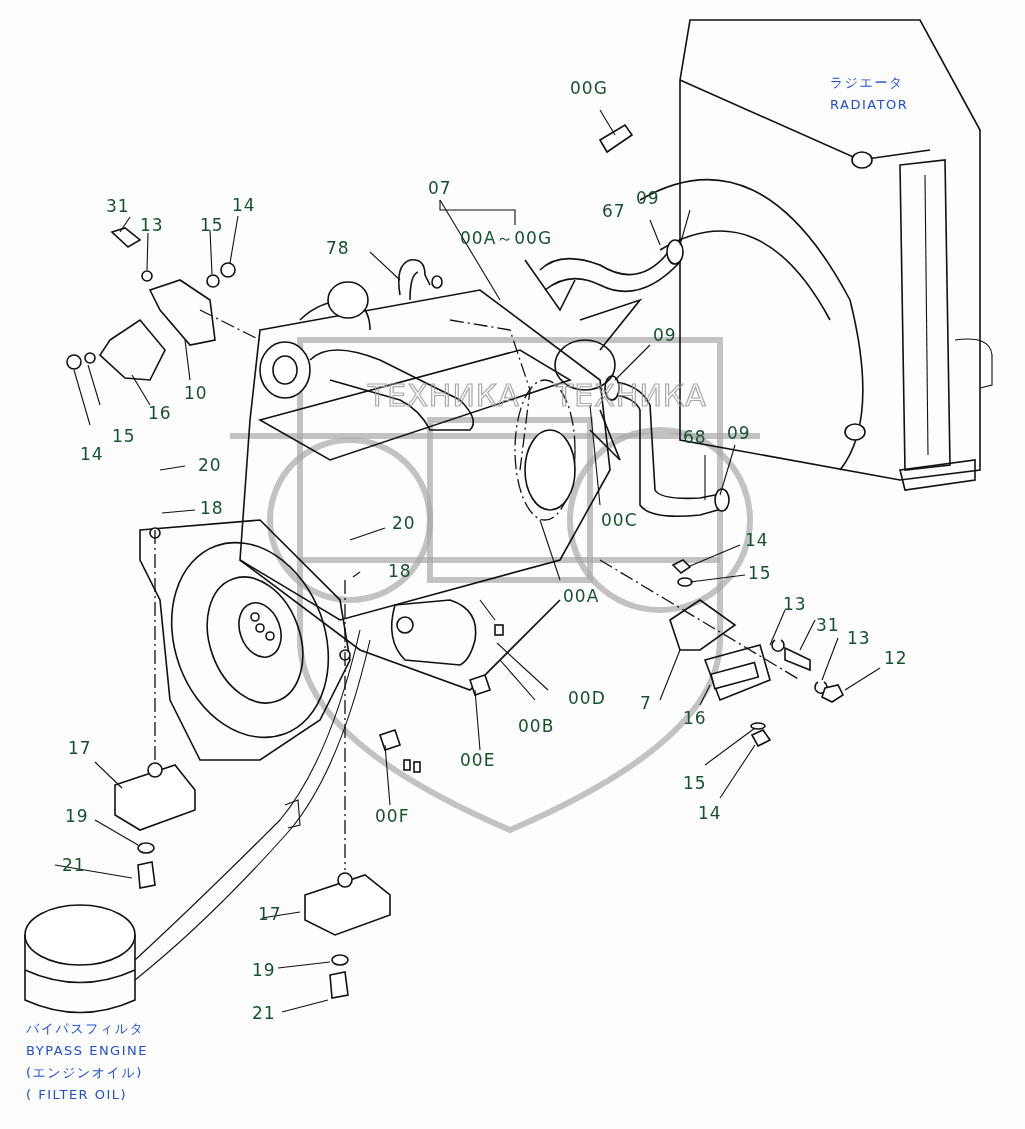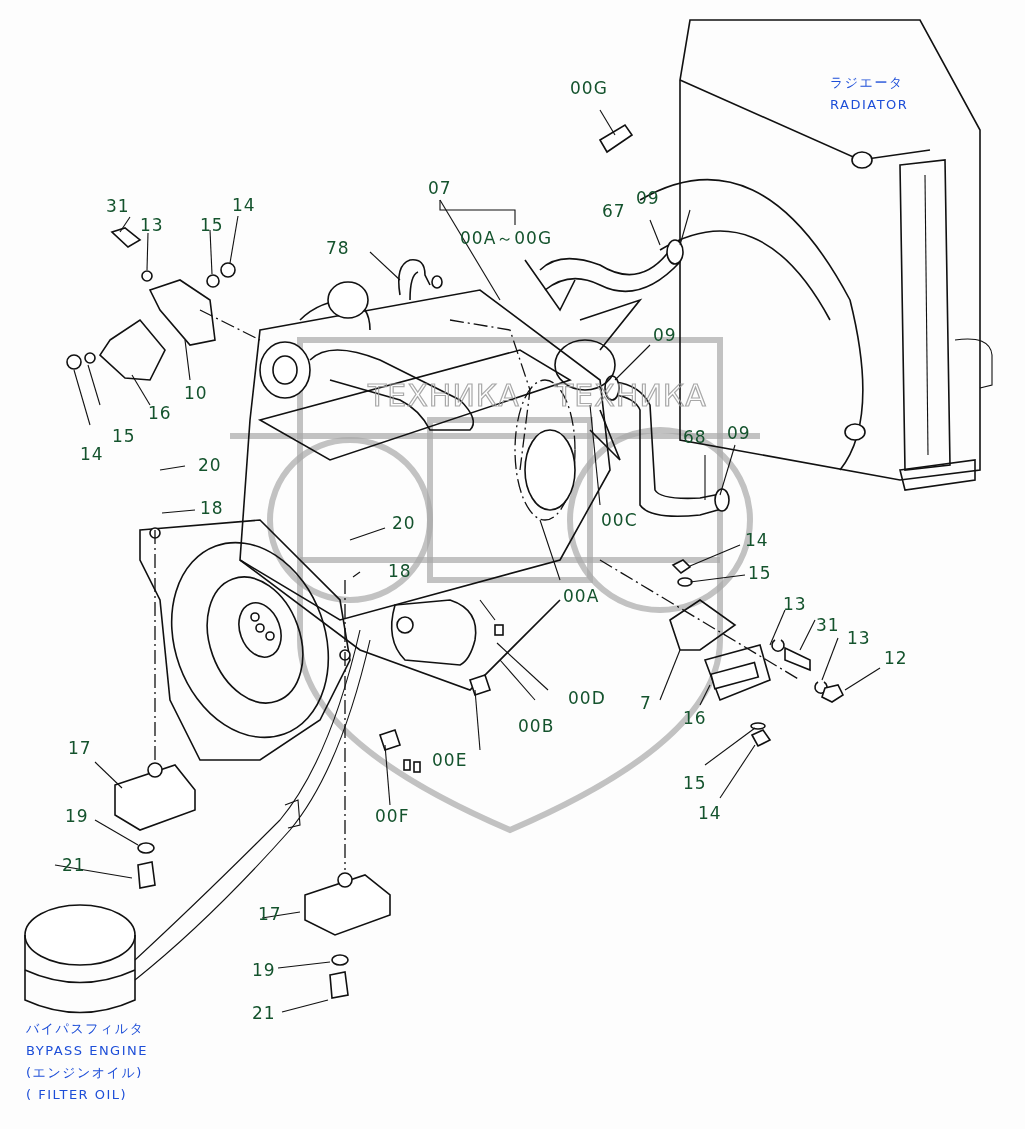--- a/index.html
+++ b/index.html
@@ -215,21 +215,21 @@
 <div class="lbl" style="left:326px;top:240px">78</div>
 <div class="lbl" style="left:602px;top:203px">67</div>
 <div class="lbl" style="left:636px;top:190px">09</div>
 <div class="lbl" style="left:653px;top:327px">09</div>
 <div class="lbl" style="left:727px;top:425px">09</div>
 <div class="lbl" style="left:683px;top:429px">68</div>
 <div class="lbl" style="left:601px;top:512px">00C</div>
 <div class="lbl" style="left:563px;top:588px">00A</div>
 <div class="lbl" style="left:518px;top:718px">00B</div>
 <div class="lbl" style="left:568px;top:690px">00D</div>
-<div class="lbl" style="left:432px;top:752px">00E</div>
+<div class="lbl" style="left:460px;top:752px">00E</div>
 <div class="lbl" style="left:375px;top:808px">00F</div>
 <div class="lbl" style="left:106px;top:198px">31</div>
 <div class="lbl" style="left:140px;top:217px">13</div>
 <div class="lbl" style="left:200px;top:217px">15</div>
 <div class="lbl" style="left:232px;top:197px">14</div>
 <div class="lbl" style="left:184px;top:385px">10</div>
 <div class="lbl" style="left:148px;top:405px">16</div>
 <div class="lbl" style="left:112px;top:428px">15</div>
 <div class="lbl" style="left:80px;top:446px">14</div>
 <div class="lbl" style="left:198px;top:457px">20</div>

